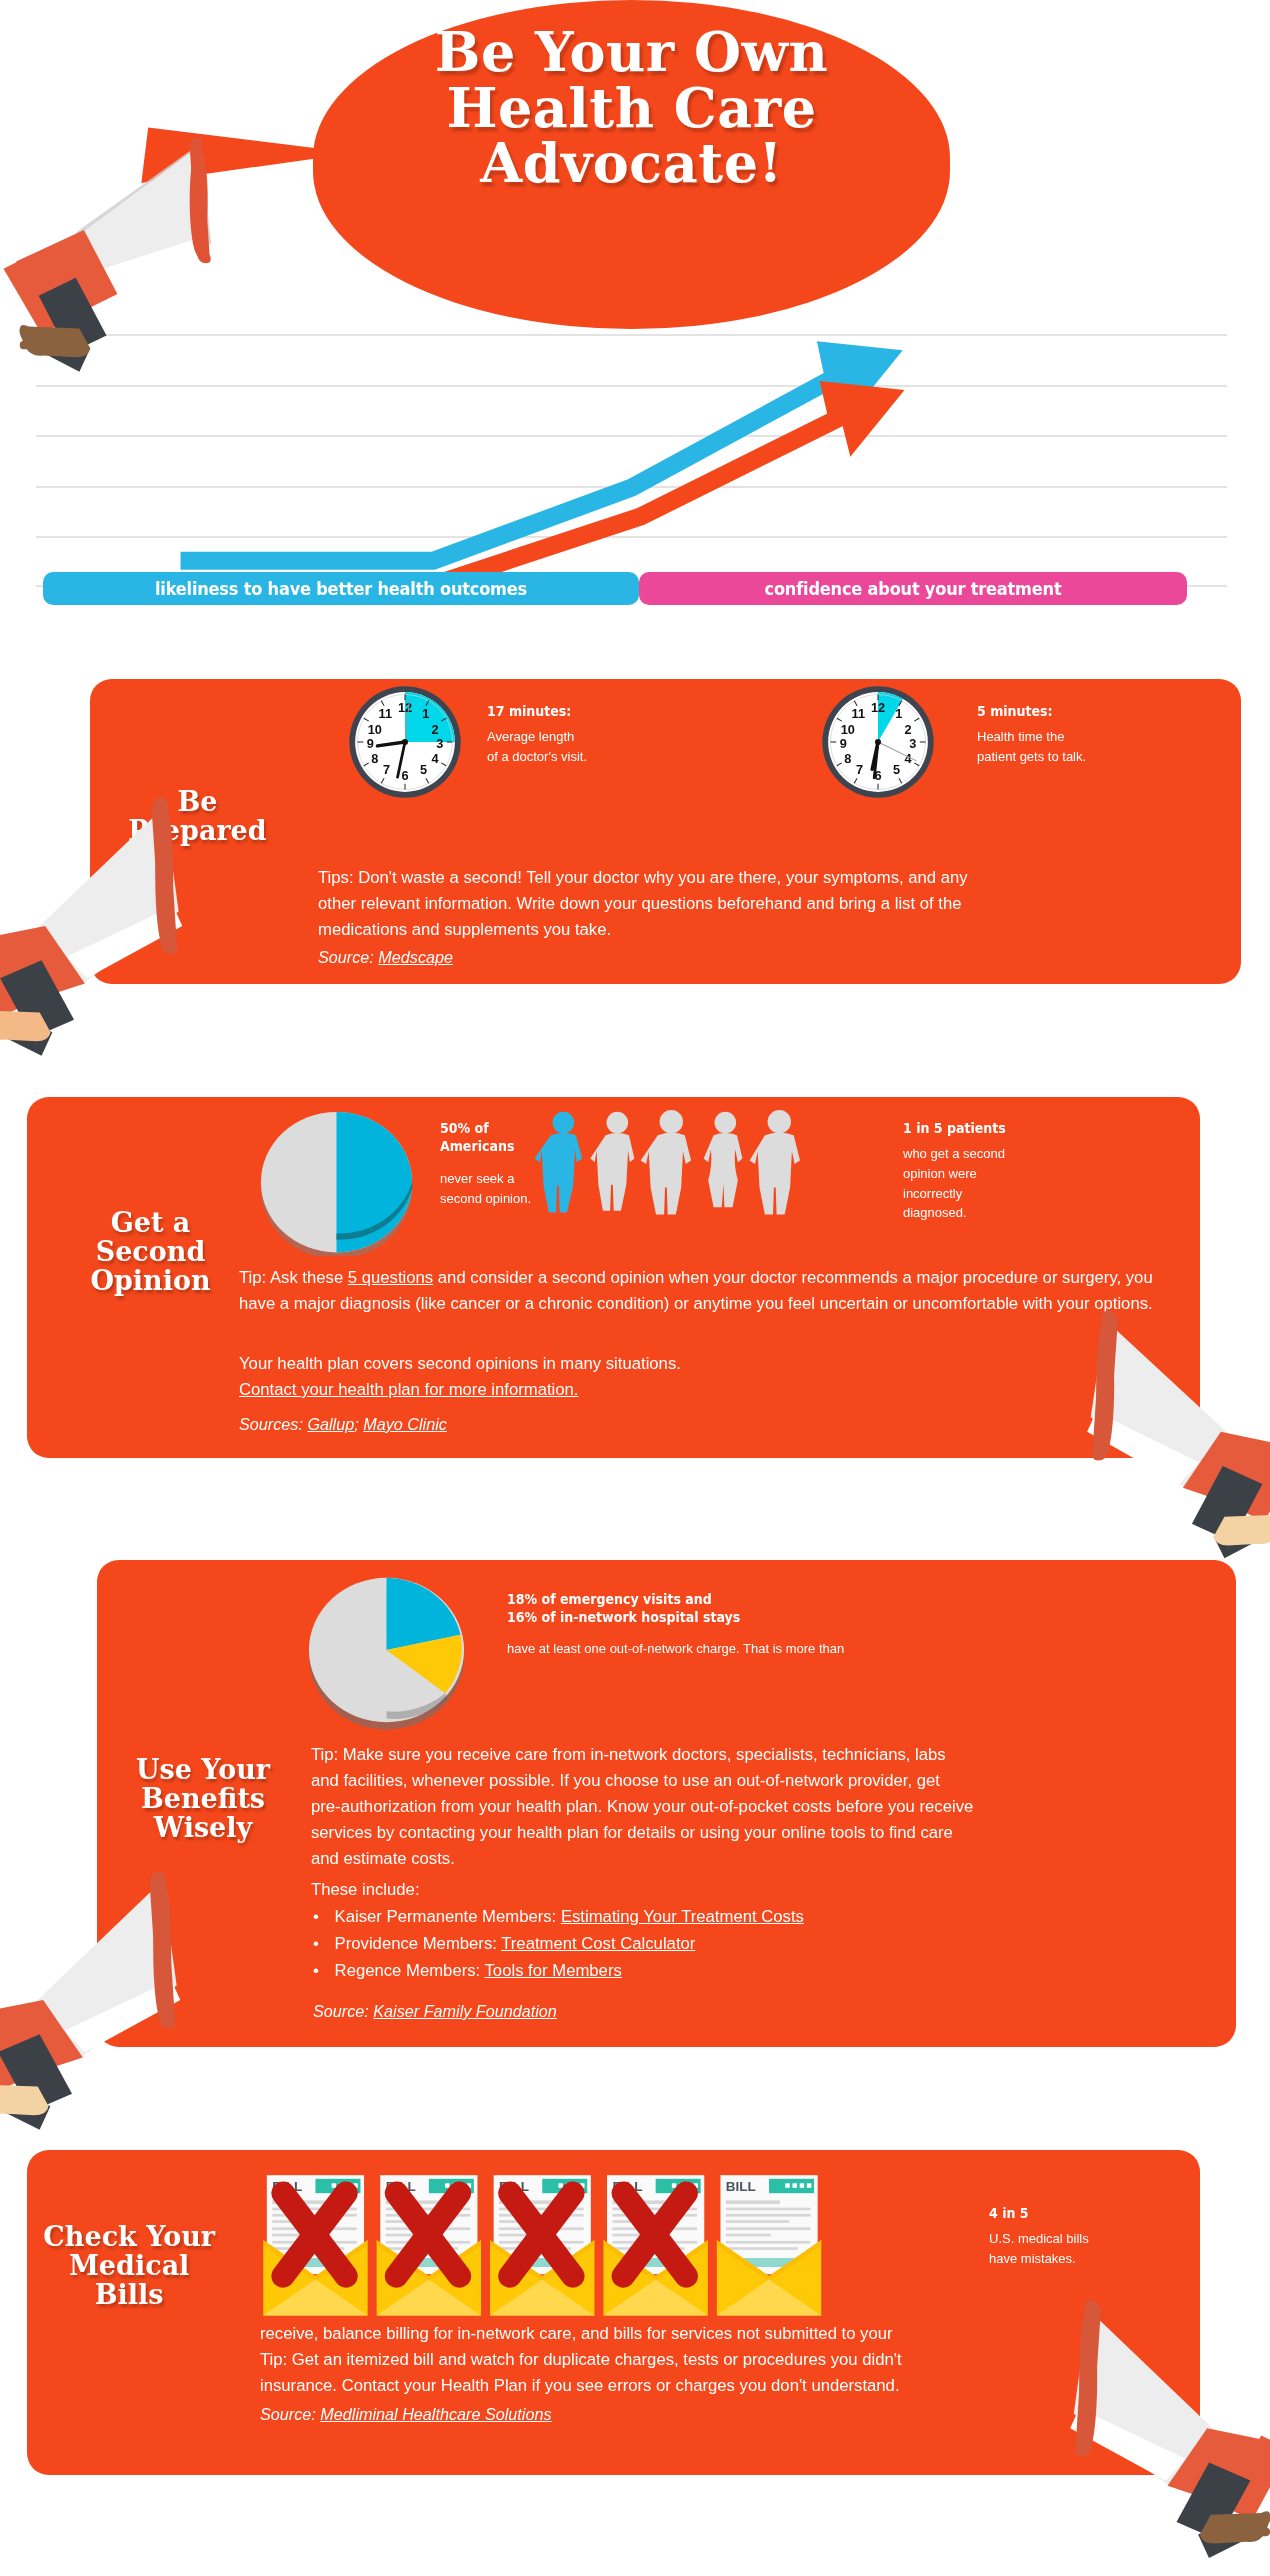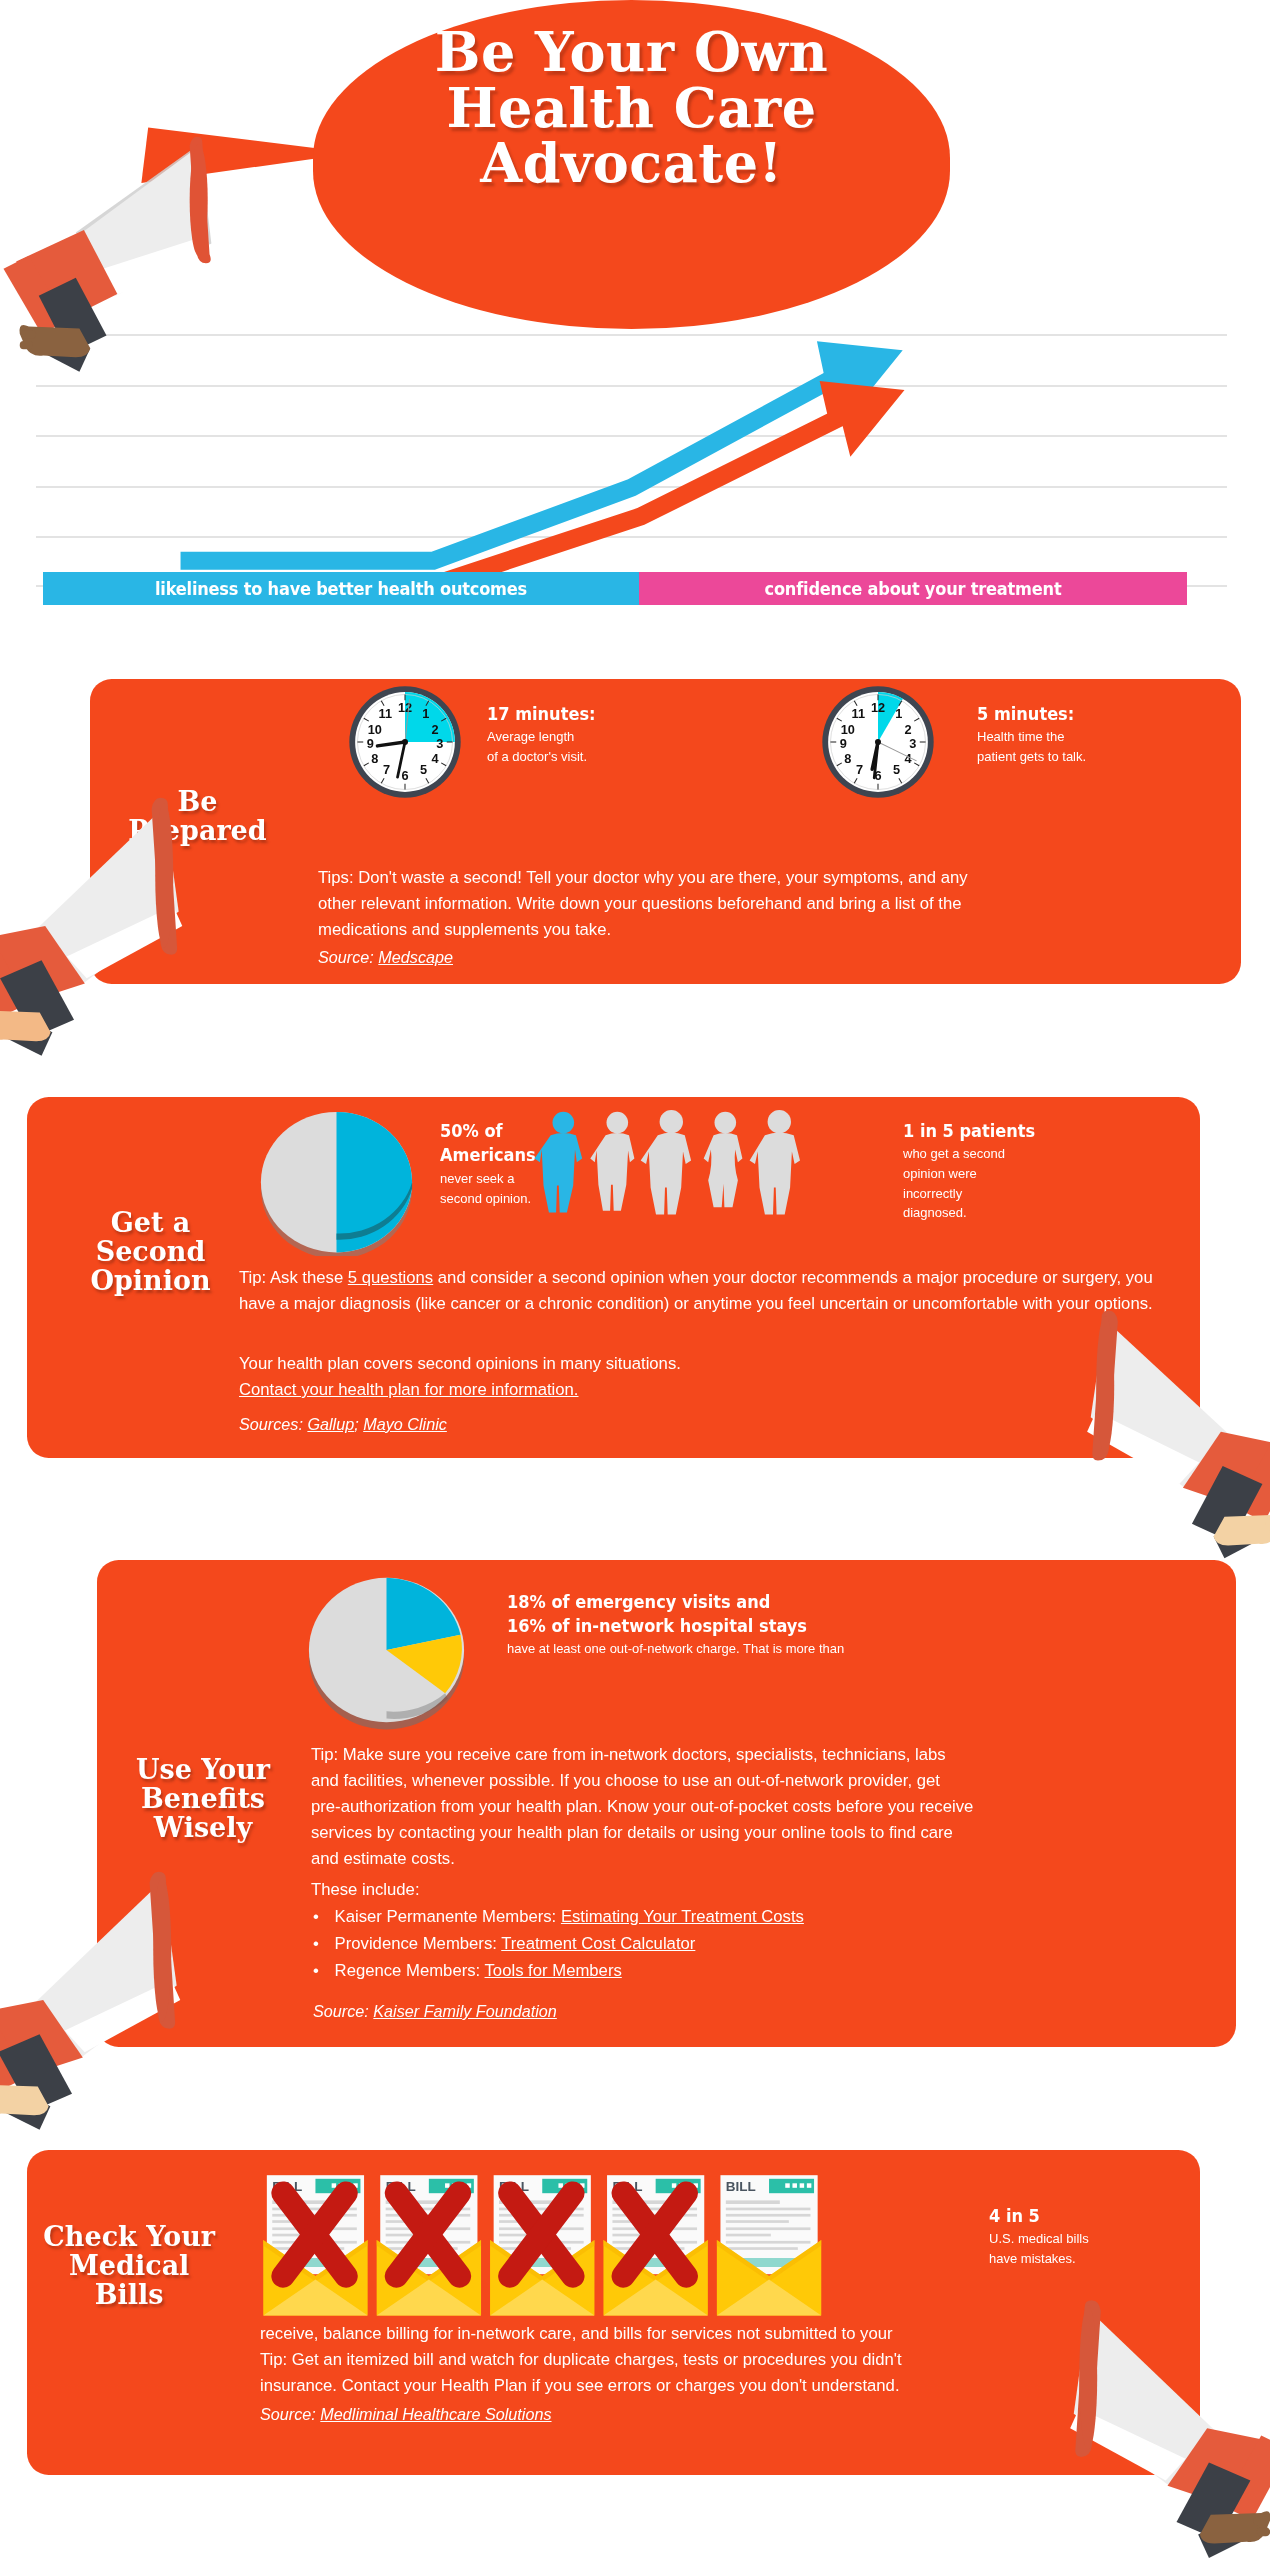--- a/index.html
+++ b/index.html
@@ -60,20 +60,21 @@
   .legend {
     position: absolute; left: 43px; top: 572px;
     width: 1144px; height: 32.5px; z-index: 6;
     display: flex;
   }
   .legend-blue, .legend-orange {
     display: flex; align-items: center; justify-content: center;
     font-family: "DejaVu Sans Condensed", "DejaVu Sans", sans-serif;
     font-weight: bold; font-size: 18px; color: #fff;
     letter-spacing: -0.2px;
+    border-radius: 10px;
   }
   .legend-blue  { width: 596px; background: #29B6E5; }
   .legend-orange{ flex: 1;      background: #ec4899; }
 
   
   .mg { position: absolute; z-index: 20; }
 
   
   .card {
     position: absolute;
@@ -89,21 +90,21 @@
     line-height: 1.08em;
     text-align: center;
     color: #ffffff;
     text-shadow: 1.8px 2.7px 2.7px rgba(90,25,10,0.38);
     z-index: 14;
   }
   .card-title span { display: block; }
 
   .stat-head {
     font-family: "DejaVu Sans Condensed", "DejaVu Sans", sans-serif;
-    font-weight: bold; font-size: 18px; line-height: 1.32em;
+    font-weight: bold; font-size: 14px; line-height: 1.32em;
   }
   .stat-body {
     font-family: "Liberation Sans", sans-serif;
     font-weight: normal; font-size: 13px; line-height: 1.52em;
   }
   .body-text {
     font-family: "Liberation Sans", sans-serif;
     font-size: 16.7px; line-height: 1.56em; color: #fff;
   }
   .src-text {

